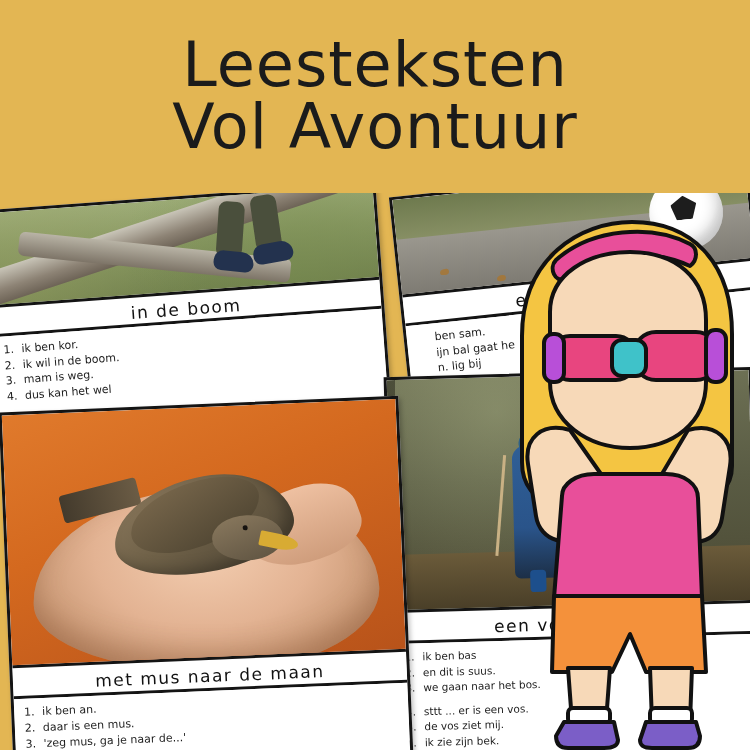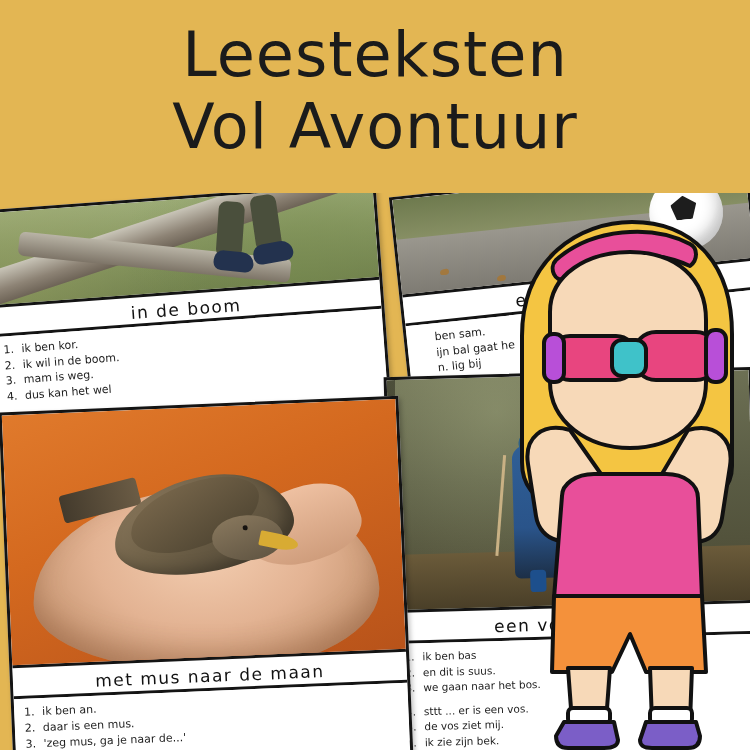--- a/index.html
+++ b/index.html
@@ -29,21 +29,21 @@
     position: absolute;
     left: 0;
     width: 750px;
     text-align: center;
     color: #1b1b1b;
     font-family: "DejaVu Sans", sans-serif;
     font-weight: 400;
     letter-spacing: 1px;
     white-space: nowrap;
   }
-  .title-line-1 { top: 18px;  font-size: 62px; }
+  .title-line-1 { top: 28px;  font-size: 62px; }
   .title-line-2 { top: 90px;  font-size: 62px; }
 
   
   .card {
     position: absolute;
     background: #ffffff;
     border: 3px solid #141414;
     box-shadow: 2px 3px 5px rgba(0,0,0,0.25);
     box-sizing: border-box;
     overflow: hidden;

